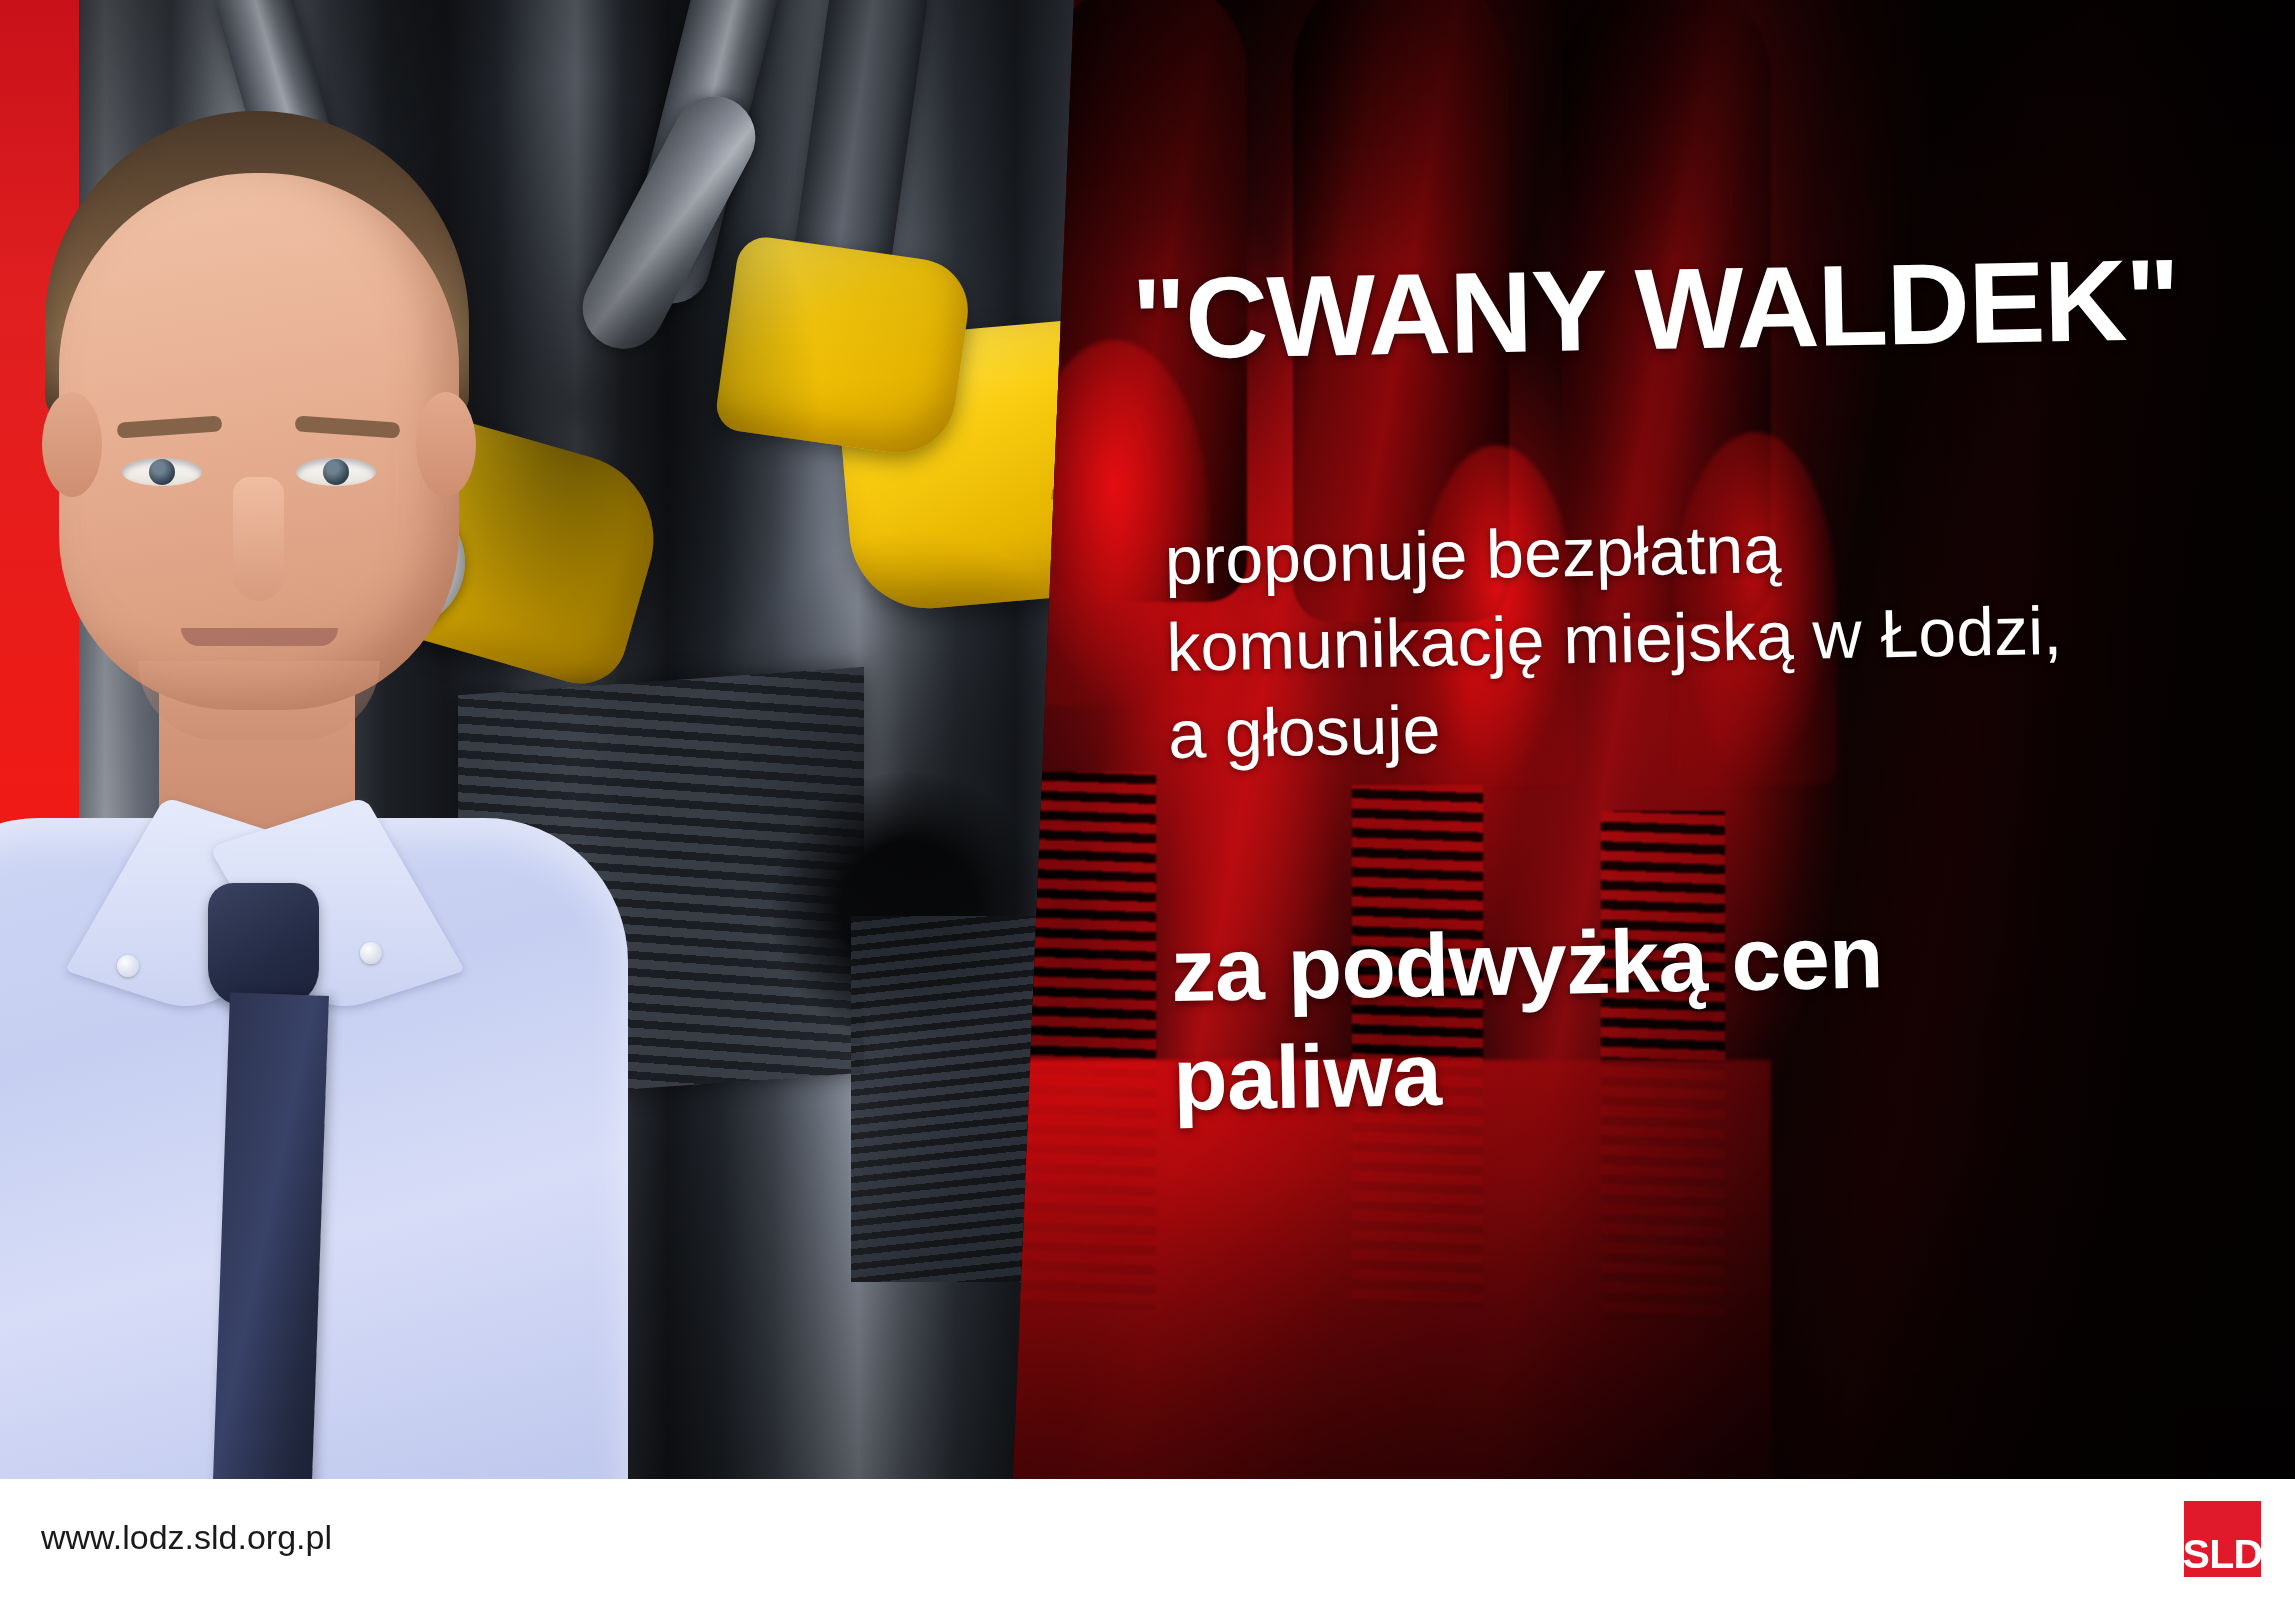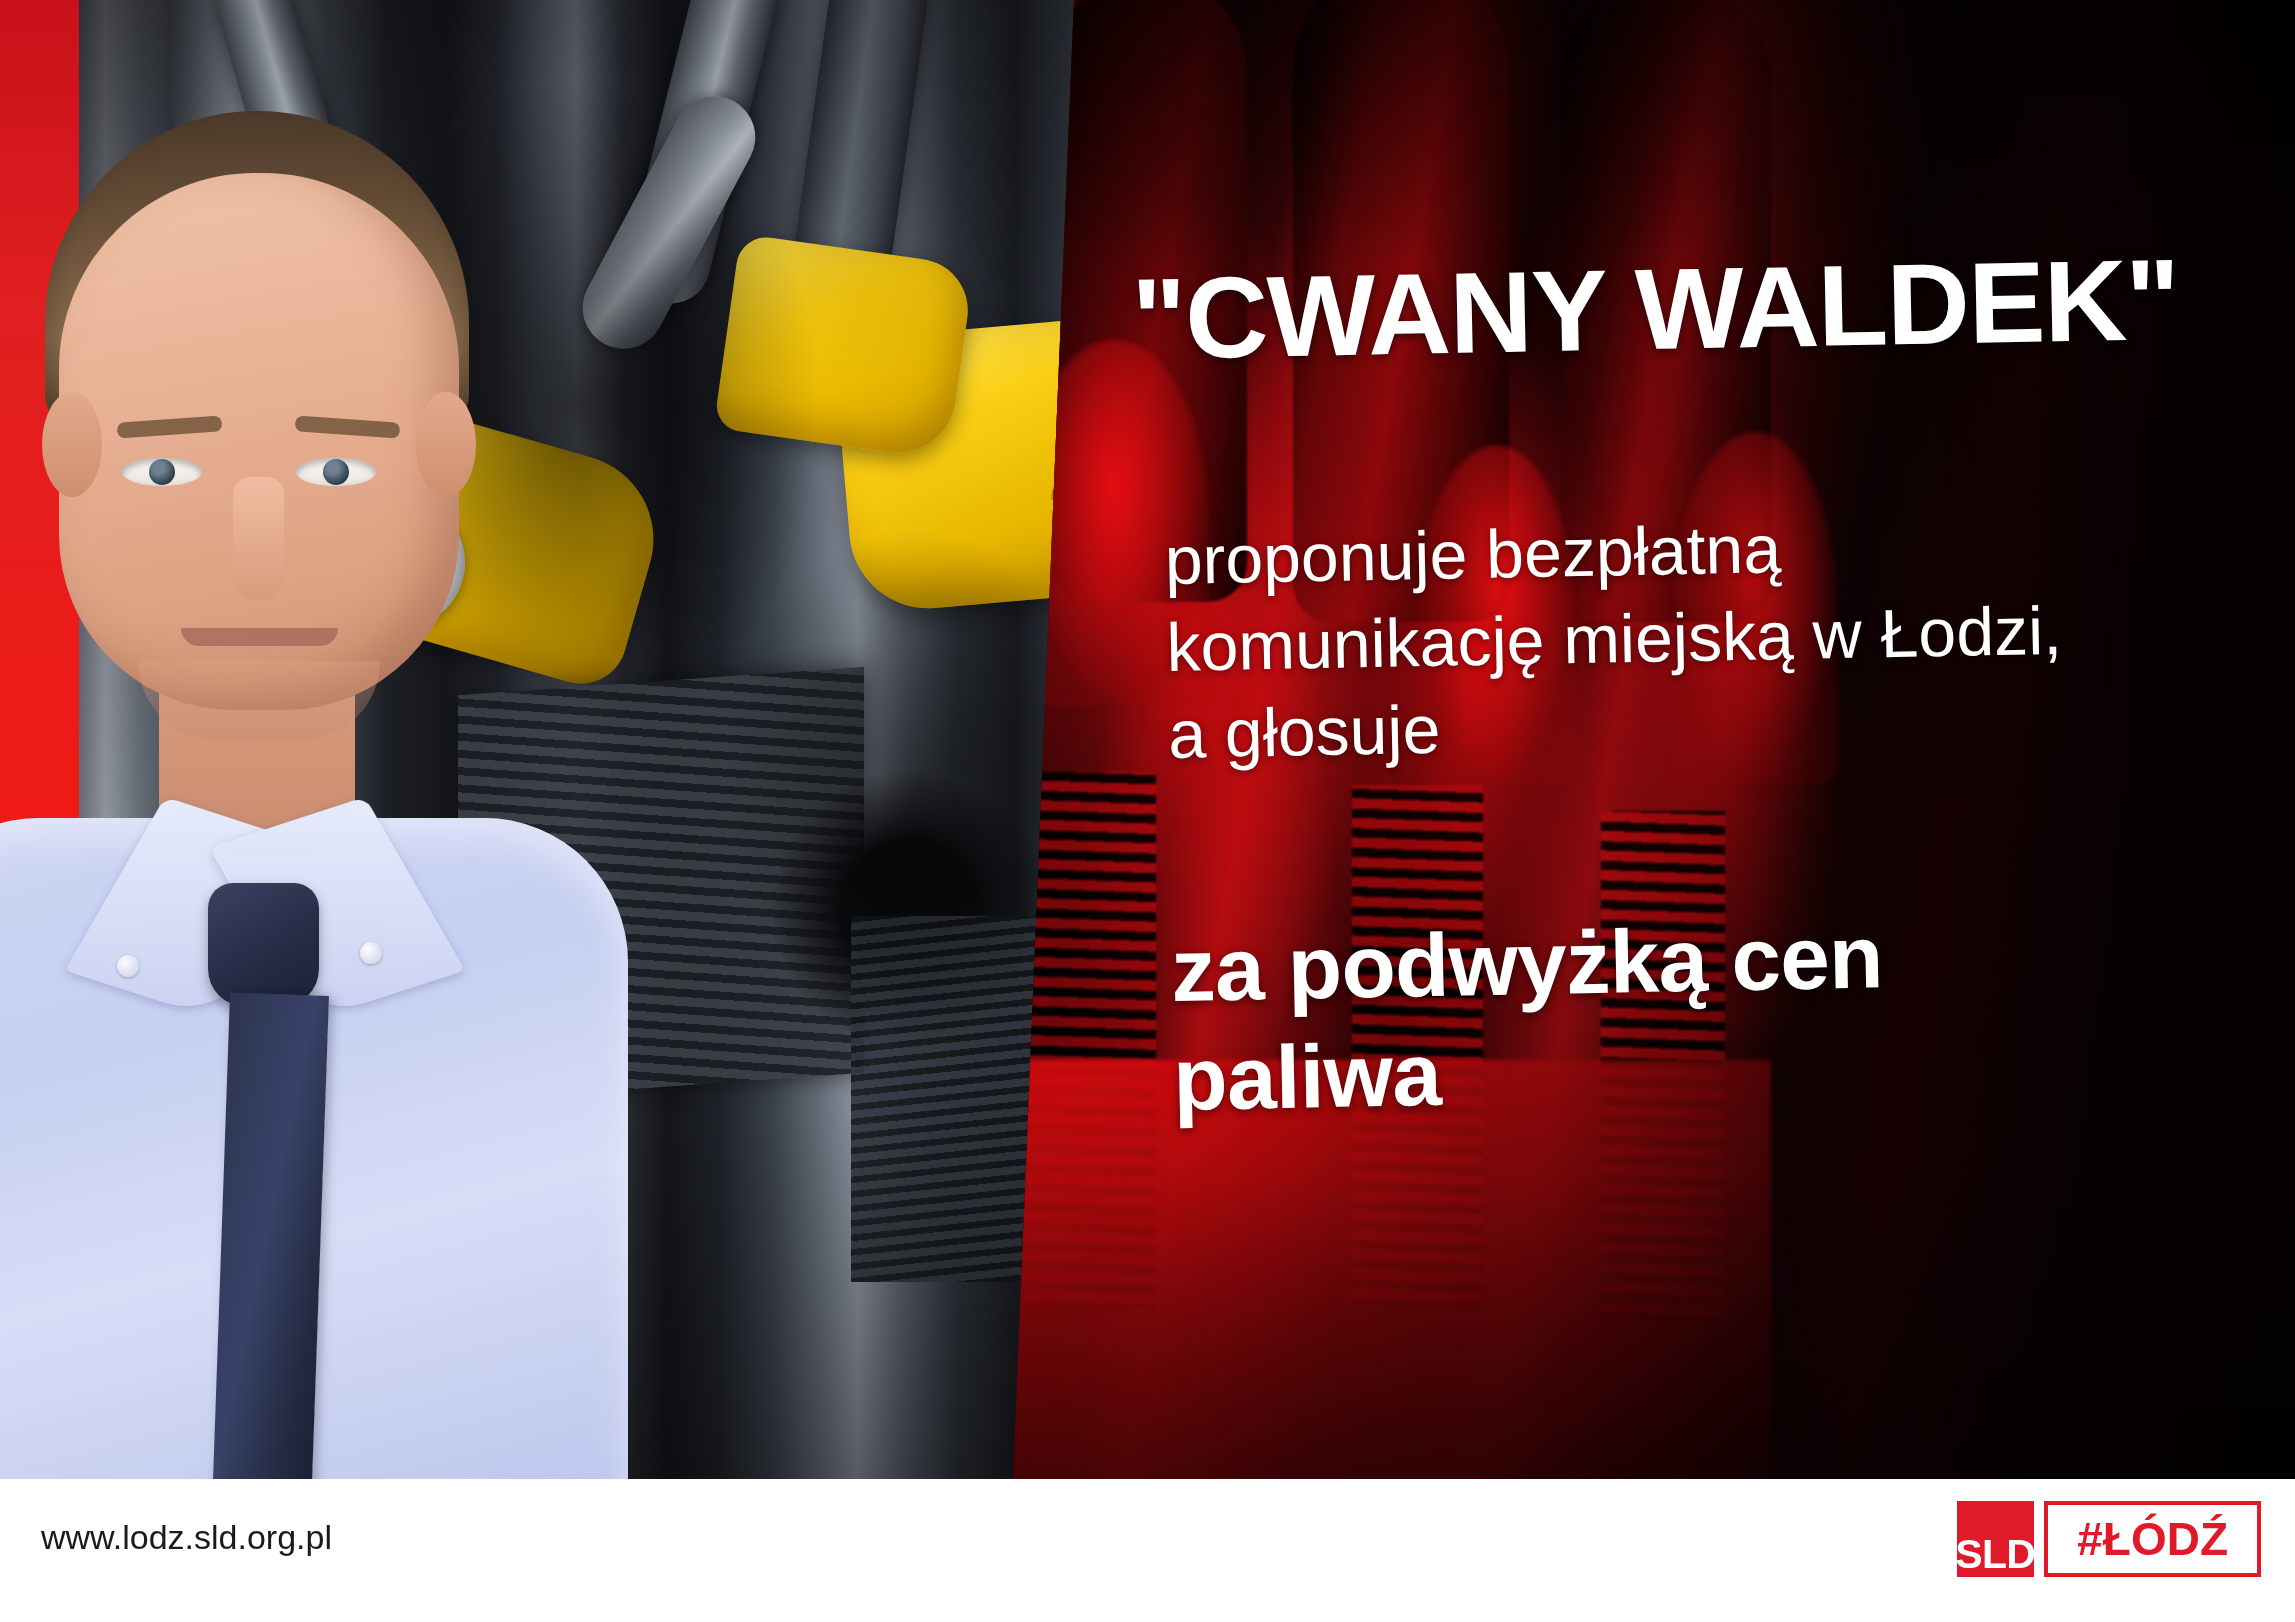--- a/index.html
+++ b/index.html
@@ -382,18 +382,17 @@
     <div class="emph-text">
       <div>za podwyżką cen</div>
       <div>paliwa</div>
     </div>
   </div>
 
   <div class="footer">
     <div class="footer-url">www.lodz.sld.org.pl</div>
     <div class="logo">
       <div class="logo-sld">SLD</div>
-      <div class="logo-lodz">#ŁÓDŹ</div>
     </div>
   </div>
 
 </div>
 
 
 </body></html>

